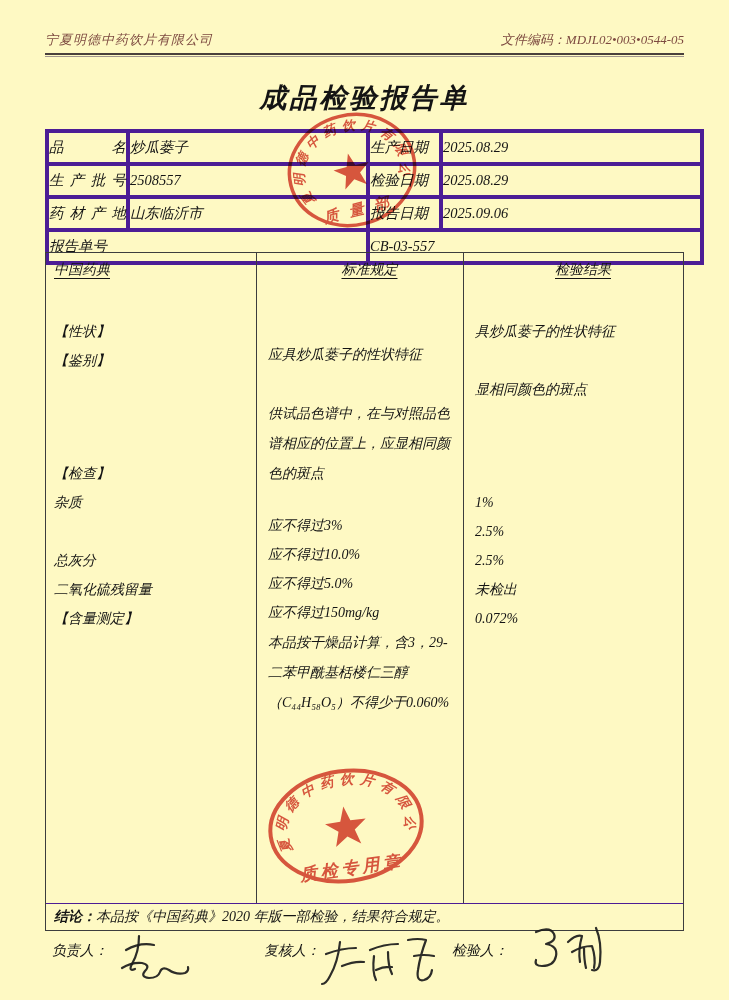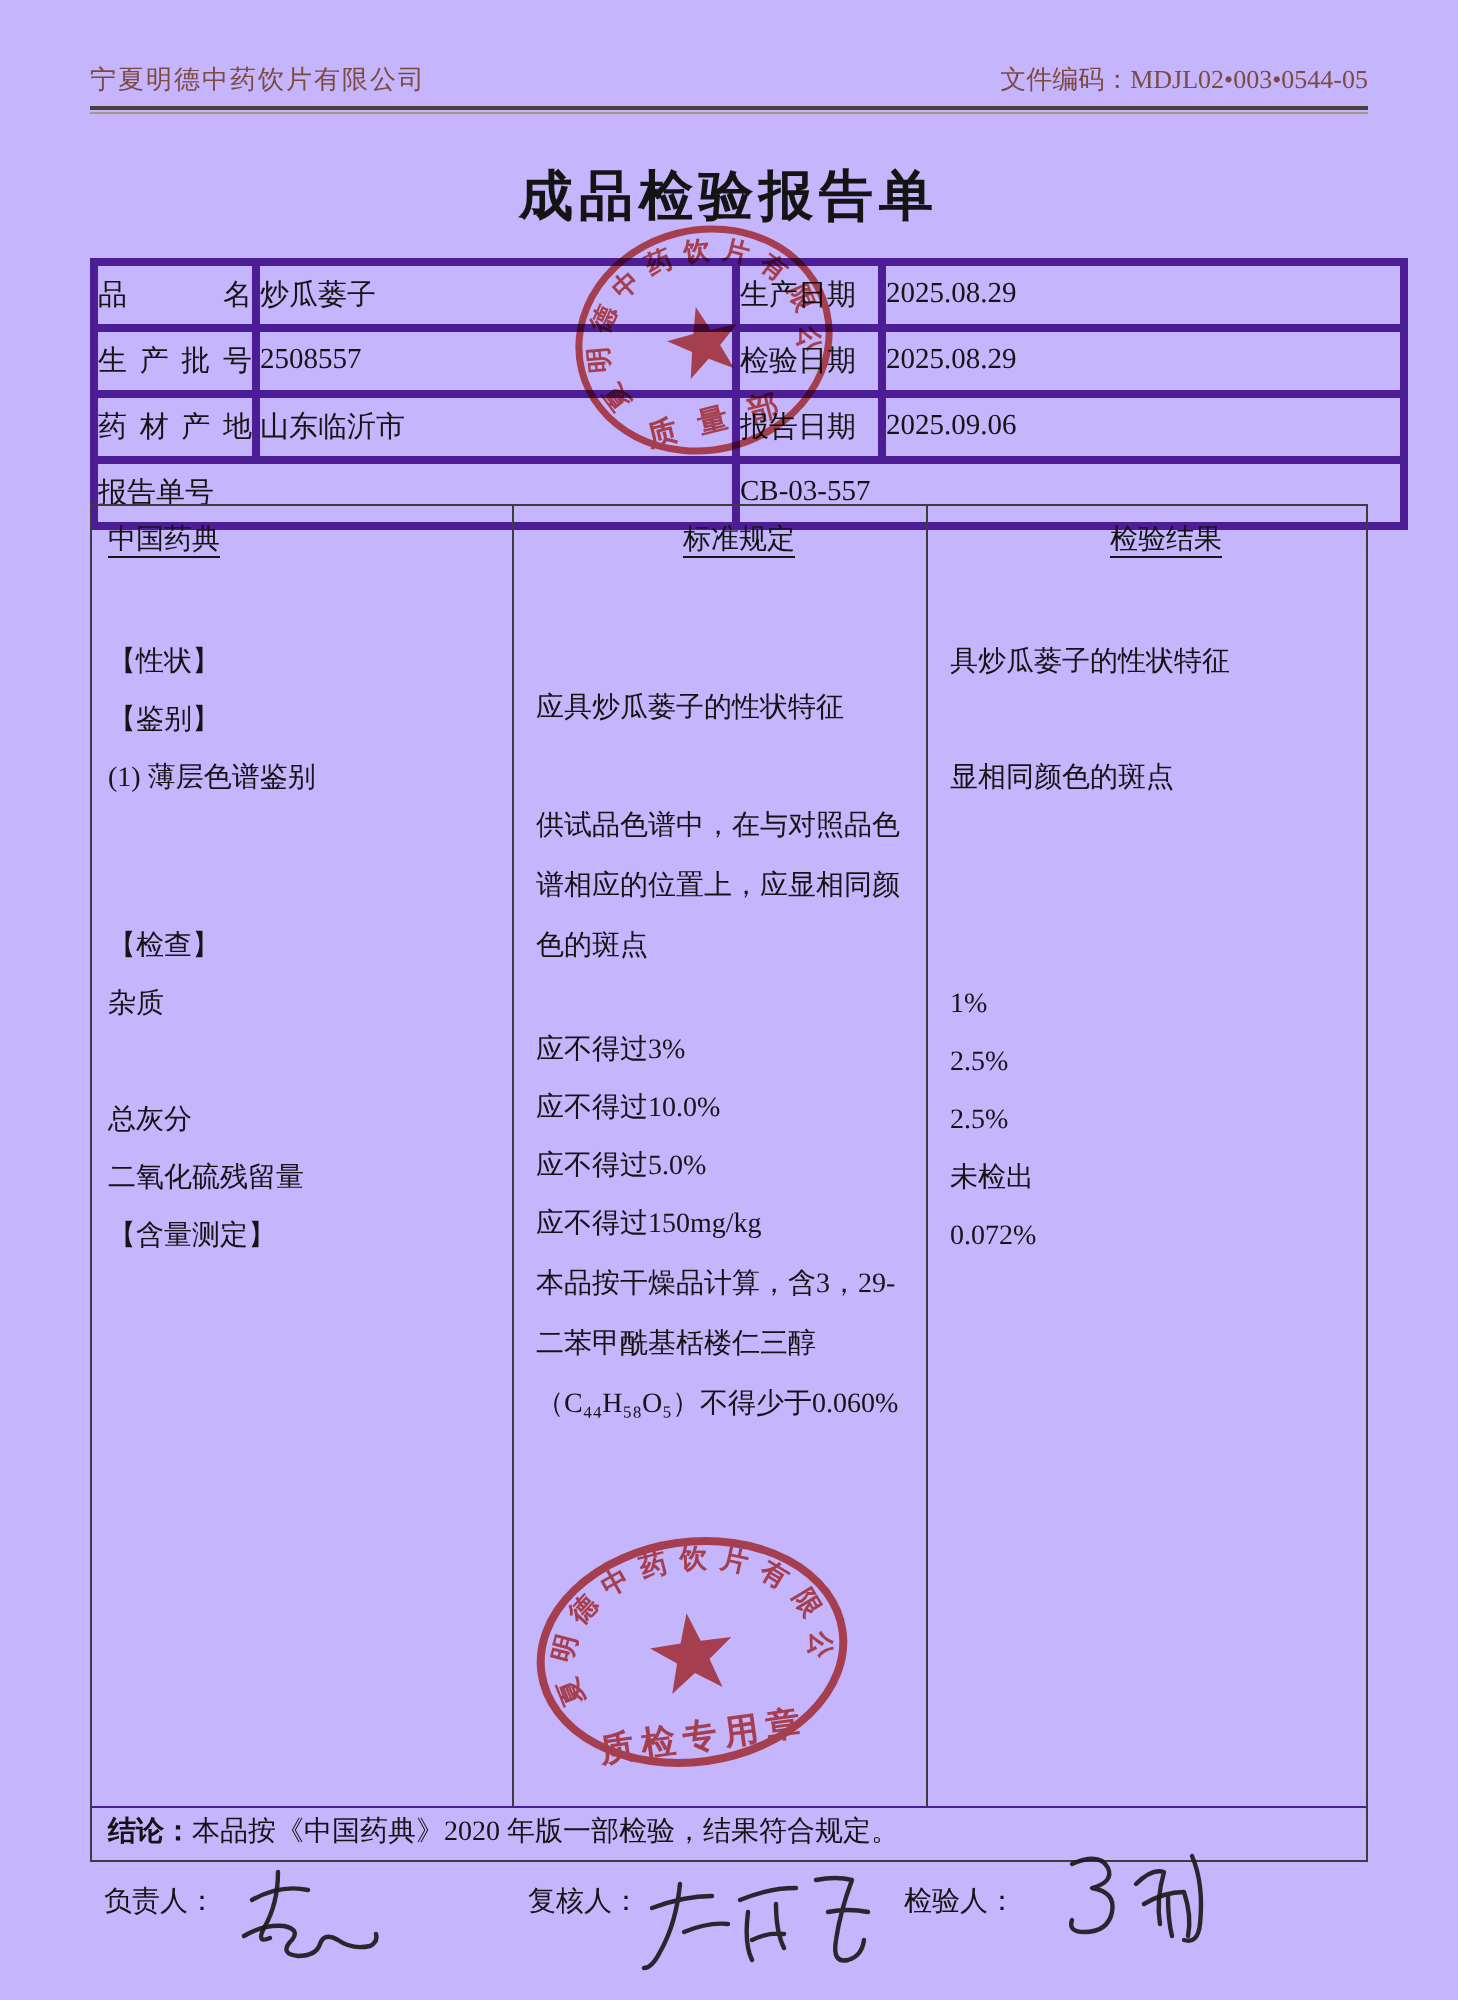--- a/index.html
+++ b/index.html
@@ -1,19 +1,19 @@
 <!DOCTYPE html>
 <html><head>
 <meta charset="utf-8">
 <style>
   html,body{margin:0;padding:0;background:#e8e8e8;}
   .page{
-    position:relative;width:729px;height:1000px;background:#c4b5fd;
+    position:relative;width:729px;height:1000px;background:#fef9c3;
     font-family:"Liberation Serif","DejaVu Serif",serif;color:#141414;
-    overflow:hidden;margin:0 auto;
+    overflow:hidden;margin:0 auto;font-style:italic;
   }
   
   .lh-company{position:absolute;left:45px;top:31px;font-size:13px;letter-spacing:1px;color:#7d4a40;}
   .lh-code{position:absolute;right:45px;top:31px;font-size:13px;color:#7d4a40;}
   .lh-rule{position:absolute;left:45px;right:45px;top:53px;height:1px;
     border-top:2px solid #49403c;border-bottom:1px solid #a2968f;}
   
   .doc-title{position:absolute;left:0;right:0;top:80px;text-align:center;
     font-size:27px;font-weight:bold;letter-spacing:3px;}
   
@@ -99,21 +99,20 @@
       <div class="h h3">检验结果</div>
     </div>
 
     <div class="tbody">
       <div class="ci" style="grid-area:2/1">【性状】</div>
       <div class="cs" style="grid-area:2/2">应具炒瓜蒌子的性状特征</div>
       <div class="cr" style="grid-area:2/3">具炒瓜蒌子的性状特征</div>
 
       <div class="ci" style="grid-area:3/1">【鉴别】</div>
 
-      <div class="ci" style="grid-area:4/1">(1) 薄层色谱鉴别</div>
       <div class="cs wrap" style="grid-area:4/2">供试品色谱中，在与对照品色谱相应的位置上，应显相同颜色的斑点</div>
       <div class="cr" style="grid-area:4/3">显相同颜色的斑点</div>
 
       <div class="ci" style="grid-area:6/1">【检查】</div>
 
       <div class="ci" style="grid-area:7/1">杂质</div>
       <div class="cs" style="grid-area:7/2">应不得过3%</div>
       <div class="cr" style="grid-area:7/3">1%</div>
 
       <div class="cs" style="grid-area:8/2">应不得过10.0%</div>

